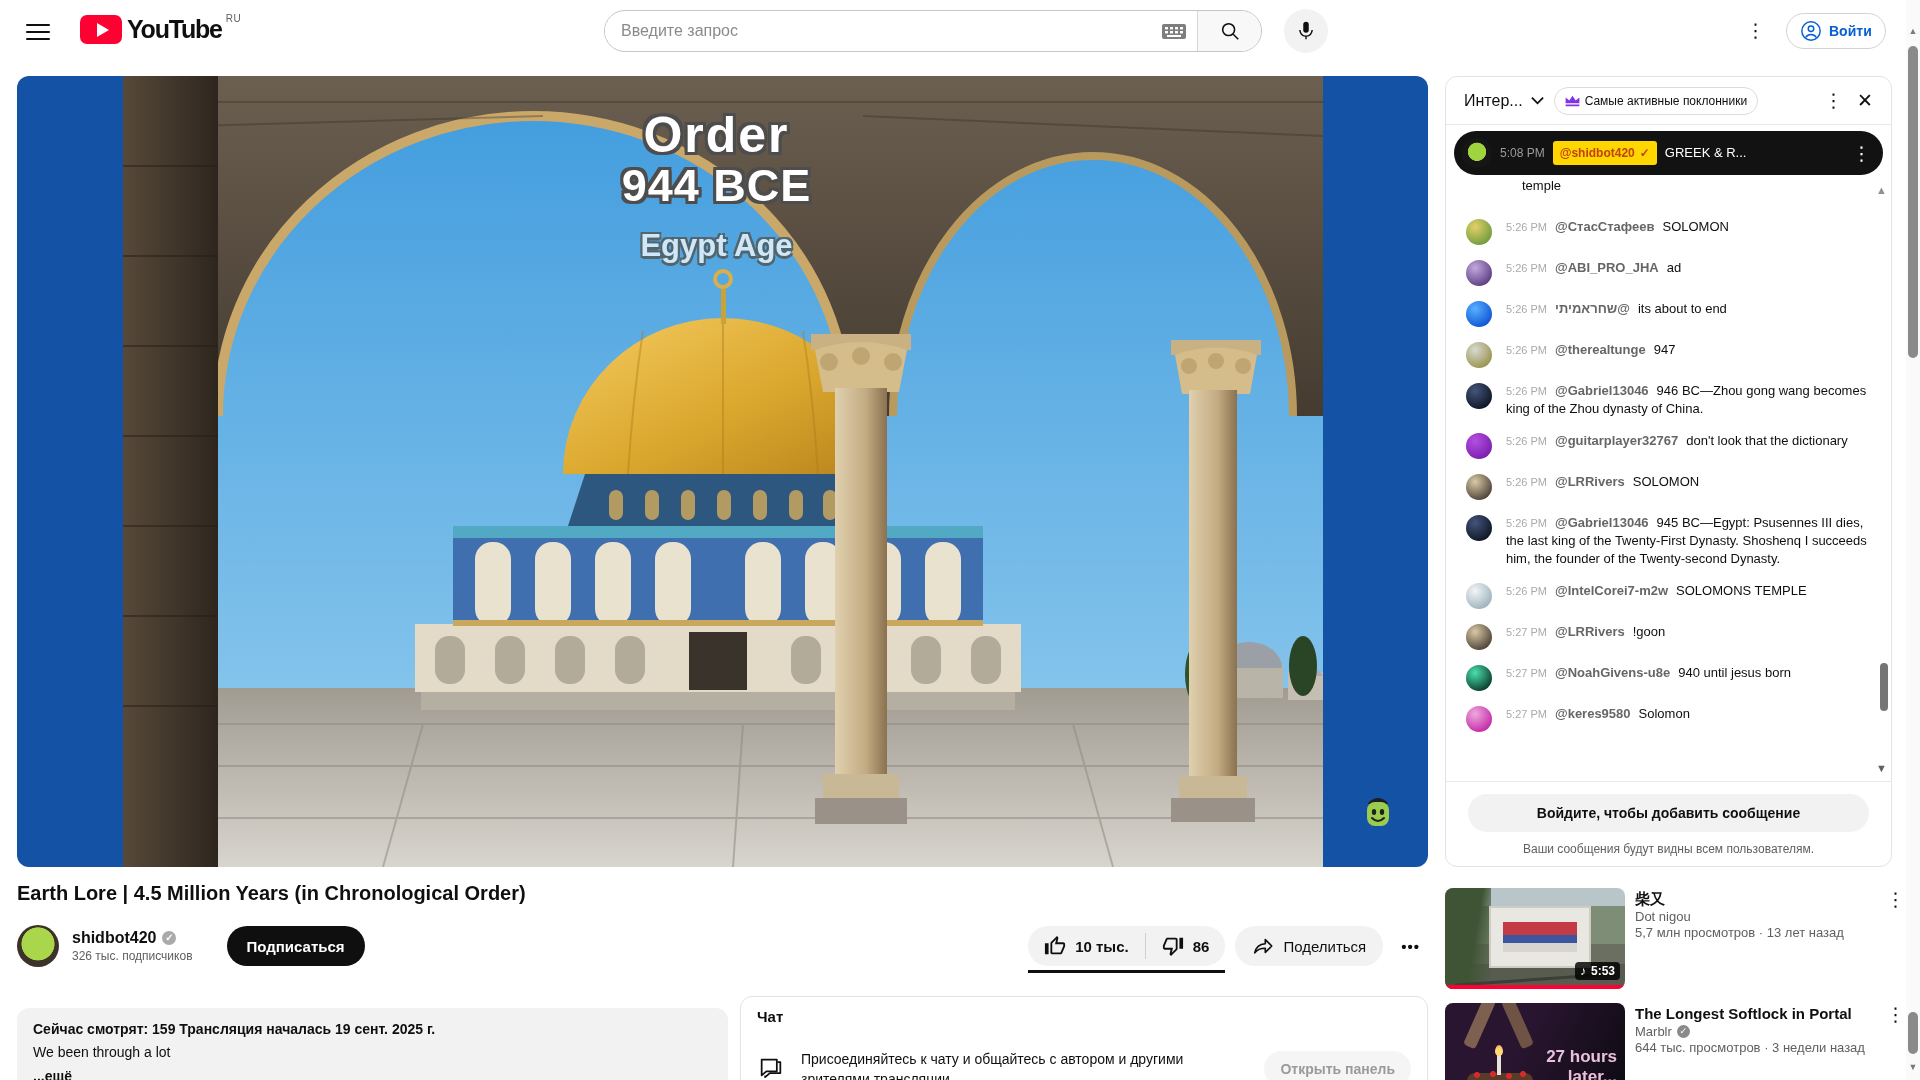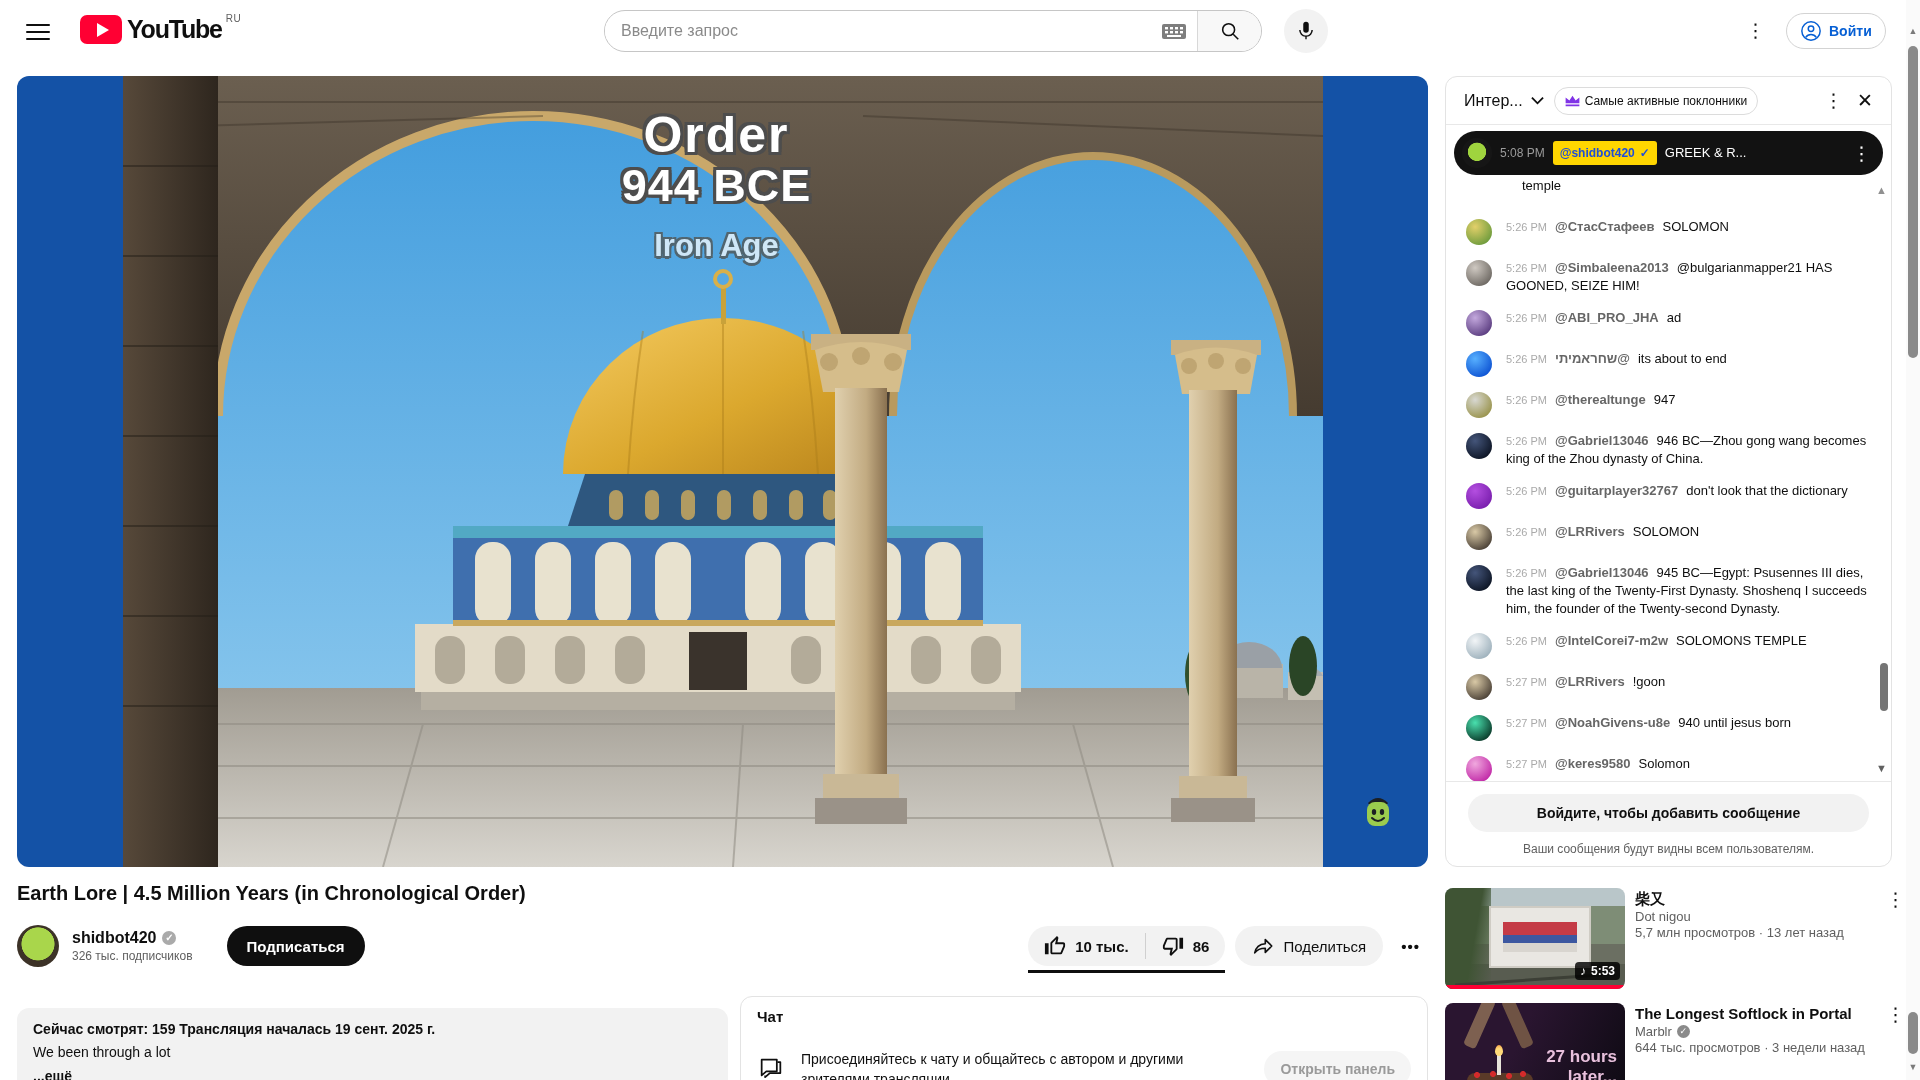--- a/index.html
+++ b/index.html
@@ -73,21 +73,21 @@
   .chatpanel { position:absolute; left:1445px; top:76px; width:447px; height:791px; border:1px solid #e3e3e3; border-radius:12px; background:#fff; display:flex; flex-direction:column; overflow:hidden; }
   .chat-head { height:48px; flex:none; display:flex; align-items:center; padding:0 14px 0 18px; gap:10px; border-bottom:1px solid #e8e8e8; }
   .chat-mode { font-size:16px; color:#0f0f0f; display:flex; align-items:center; gap:8px; cursor:pointer; }
   .fanbadge { display:flex; align-items:center; gap:5px; border:1px solid #dcdcdc; border-radius:15px; height:28px; padding:0 10px; font-size:12px; color:#0f0f0f; cursor:pointer; }
   .chat-head .kebab { margin-left:auto; }
   .chat-close { font-size:19px; cursor:pointer; padding:0 4px; }
   .chat-list { position:relative; flex:1; padding:52px 10px 6px 20px; display:flex; flex-direction:column; gap:14px; overflow:hidden; font-size:13px; line-height:18px; }
   .pinned { position:absolute; top:6px; left:8px; right:8px; height:44px; background:#121212; border-radius:22px; display:flex; align-items:center; padding:0 12px 0 8px; gap:8px; z-index:3; cursor:pointer; }
   .pin-avatar { width:30px; height:30px; border-radius:50%; flex:none; background:radial-gradient(circle at 50% 46%, #9fd43e 0 40%, #161616 43%); }
   .pin-time { color:#9b9b9b; font-size:12px; flex:none; }
-  .pin-author { background:#ffd600; color:#1d4ed8; font-size:12px; font-weight:600; border-radius:3px; padding:3px 7px; display:flex; align-items:center; gap:5px; flex:none; }
+  .pin-author { background:#ffd600; color:#c2410c; font-size:12px; font-weight:600; border-radius:3px; padding:3px 7px; display:flex; align-items:center; gap:5px; flex:none; }
   .pin-text { color:#fff; font-size:13px; flex:1; white-space:nowrap; overflow:hidden; }
   .pinned .kebab { color:#fff; }
   .chat-msg { display:flex; gap:14px; align-items:flex-start; }
   .cavatar { width:26px; height:26px; border-radius:50%; flex:none; margin-top:1px; cursor:pointer;
              background:radial-gradient(circle at 35% 30%, var(--c1,transparent) 0%, var(--c2,transparent) 78%); }
   .msg-body { flex:1; min-width:0; }
   .msg-time { color:#aaa; font-size:11px; margin-right:8px; }
   .msg-author { color:#666; font-weight:600; margin-right:8px; cursor:pointer; }
   .chat-scroll-up { position:absolute; right:4px; top:56px; color:#909090; font-size:11px; }
   .chat-scroll-dn { position:absolute; right:4px; bottom:4px; color:#606060; font-size:11px; }
@@ -333,21 +333,21 @@
           <circle cx="1093" cy="285" r="8" fill="#bfa572"></circle>
           <circle cx="1120" cy="290" r="8" fill="#bfa572"></circle>
         <rect x="1066" y="314" width="48" height="390" fill="url(#colG)"></rect>
         <rect x="1056" y="700" width="68" height="26" fill="#c9b896"></rect>
         <rect x="1048" y="722" width="84" height="24" fill="#9a9288"></rect>
       </g>
     </svg>
     <div class="overlay-text">
       <div class="otl ov-year">Order</div>
       <div class="otl ov-num">944 BCE</div>
-      <div class="ov-era">Iron Age</div>
+      <div class="ov-era">Egypt Age</div>
     </div>
     <svg class="watermark" viewBox="0 0 32 36">
       <path d="M6 8 Q16 -2 26 8 L24 11 L8 11 Z" fill="#1d1d1d"></path>
       <rect x="5" y="7" width="22" height="24" rx="8" fill="#a3d34a"></rect>
       <ellipse cx="12" cy="17" rx="2.2" ry="3" fill="#1d1d1d"></ellipse>
       <ellipse cx="20" cy="17" rx="2.2" ry="3" fill="#1d1d1d"></ellipse>
       <path d="M10 23 Q16 29 22 23" fill="none" stroke="#1d1d1d" stroke-width="2" stroke-linecap="round"></path>
     </svg>
   </div>
 
@@ -455,26 +455,20 @@
             <span class="msg-time"></span><span class="msg-author"></span><span class="msg-text">temple</span>
           </div>
         </div>
         <div class="chat-msg">
           <span class="cavatar" style="--c1: #e3d06a; --c2: #6f9c3d;"></span>
           <div class="msg-body">
             <span class="msg-time">5:26 PM</span><span class="msg-author">@СтасСтафеев</span><span class="msg-text">SOLOMON</span>
           </div>
         </div>
         <div class="chat-msg">
-          <span class="cavatar" style="--c1: #cfc9c2; --c2: #6f6a64;"></span>
-          <div class="msg-body">
-            <span class="msg-time">5:26 PM</span><span class="msg-author">@Simbaleena2013</span><span class="msg-text">@bulgarianmapper21 HAS GOONED, SEIZE HIM!</span>
-          </div>
-        </div>
-        <div class="chat-msg">
           <span class="cavatar" style="--c1: #c3a8dd; --c2: #5d3f82;"></span>
           <div class="msg-body">
             <span class="msg-time">5:26 PM</span><span class="msg-author">@ABI_PRO_JHA</span><span class="msg-text">ad</span>
           </div>
         </div>
         <div class="chat-msg">
           <span class="cavatar" style="--c1: #57b0ff; --c2: #0f55d4;"></span>
           <div class="msg-body">
             <span class="msg-time">5:26 PM</span><span class="msg-author">שחראמיתי@</span><span class="msg-text">its about to end</span>
           </div>

